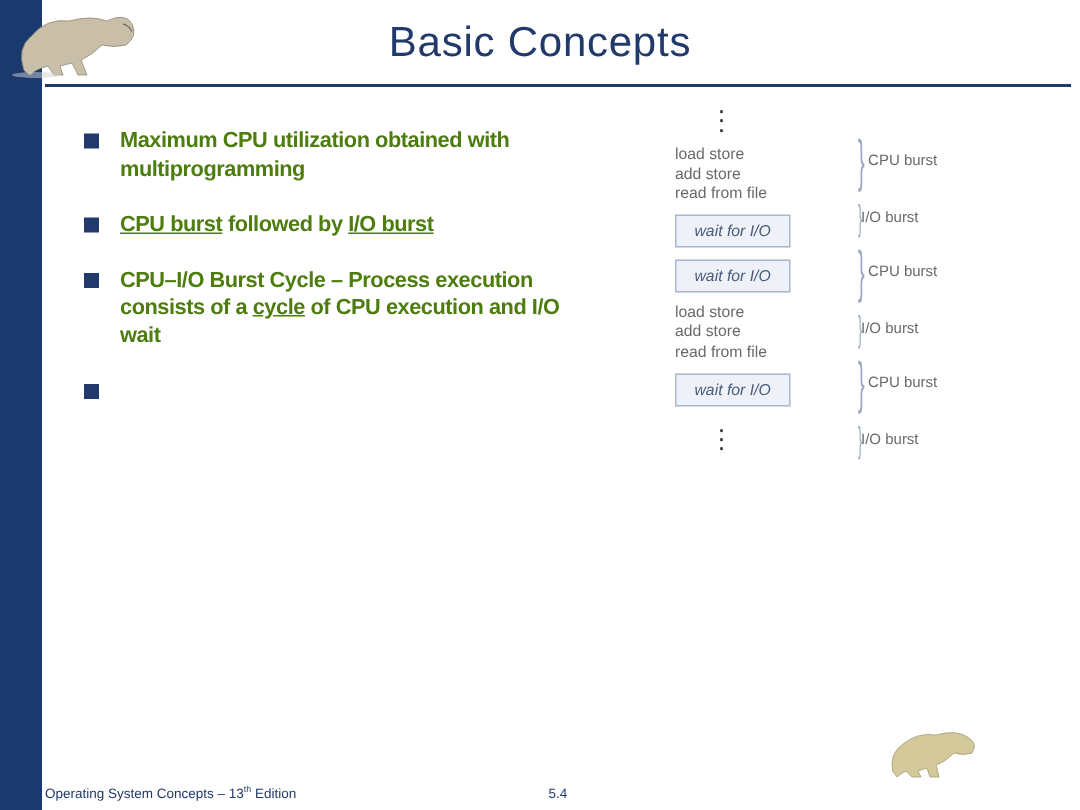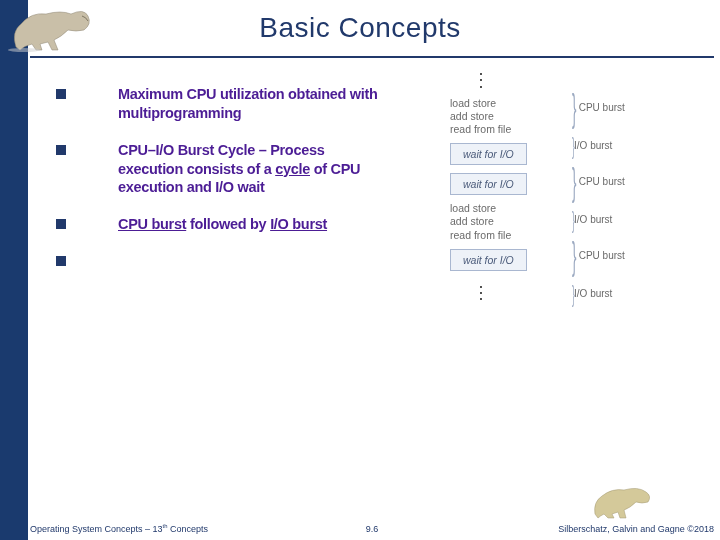--- a/index.html
+++ b/index.html
@@ -6,21 +6,21 @@
   html, body { width: 720px; height: 540px; font-family: Arial, sans-serif; background: #fff; overflow: hidden; }
   .slide { position: relative; width: 720px; height: 540px; }
   .sidebar { position: absolute; left: 0; top: 0; width: 28px; height: 540px; background: #1a3a6e; }
   .dino-top { position: absolute; left: 6px; top: 2px; width: 95px; height: 50px; }
   .dino-top svg { width: 95px; height: 50px; }
   .title { position: absolute; top: 12px; left: 0; width: 720px; text-align: center; font-size: 28px; font-weight: normal; color: #21396b; letter-spacing: 0.5px; }
   .title-line { position: absolute; top: 56px; left: 30px; width: 684px; height: 2px; background: #21396b; }
   .content { position: absolute; left: 56px; top: 85px; width: 330px; }
   .bullet-row { display: flex; align-items: flex-start; margin-bottom: 18px; }
   .bullet-sq { width: 10px; height: 10px; background: #21396b; margin-top: 4px; margin-right: 14px; flex-shrink: 0; }
-  .bullet-text { font-size: 14.5px; line-height: 1.3; color: #4c1d95; font-weight: bold; letter-spacing: -0.3px; margin-left: 38px; }
+  .bullet-text { font-size: 14.5px; line-height: 1.3; color: #4d7c0f; font-weight: bold; letter-spacing: -0.3px; }
   .diagram { position: absolute; left: 420px; top: 70px; width: 280px; font-size: 10px; color: #5a5a5a; }
   .vdots { font-size: 18px; line-height: 0.35; text-align: left; margin: 0 0 8px 58px; color: #333; }
   .op-block { color: #6a6a6a; font-size: 10.5px; line-height: 1.25; margin: 3px 0 3px 30px; }
   .wait-box { display: inline-block; border: 1px solid #a9b7d0; background: #eef2f8; padding: 4px 12px; font-style: italic; font-size: 10.5px; color: #4b5b7a; margin: 4px 0 4px 30px; }
   .brace-col { position: absolute; left: 152px; top: 0; width: 120px; }
   .brace-row { position: absolute; display: flex; align-items: center; }
   .brace { color: #9aa8c0; font-size: 38px; line-height: 0; transform: scaleX(0.35); transform-origin: left; }
   .brace-label { font-size: 10px; color: #6a6a6a; margin-left: -6px; white-space: nowrap; }
   .footer { position: absolute; bottom: 6px; left: 30px; width: 684px; display: flex; justify-content: space-between; align-items: flex-end; font-size: 9px; color: #21396b; }
   .footer .mid { position: absolute; left: 50%; transform: translateX(-50%); }
@@ -44,25 +44,25 @@
   <div class="title">Basic Concepts</div>
   <div class="title-line"></div>
 
   <div class="content">
     <div class="bullet-row">
       <div class="bullet-sq"></div>
       <div class="bullet-text">Maximum CPU utilization obtained with multiprogramming</div>
     </div>
     <div class="bullet-row">
       <div class="bullet-sq"></div>
-      <div class="bullet-text">CPU–I/O Burst Cycle – Process execution consists of a <u>cycle</u> of CPU execution and I/O wait</div>
+      <div class="bullet-text"><u>CPU burst</u> followed by <u>I/O burst</u></div>
     </div>
     <div class="bullet-row">
       <div class="bullet-sq"></div>
-      <div class="bullet-text"><u>CPU burst</u> followed by <u>I/O burst</u></div>
+      <div class="bullet-text">CPU–I/O Burst Cycle – Process execution consists of a <u>cycle</u> of CPU execution and I/O wait</div>
     </div>
     <div class="bullet-row">
       <div class="bullet-sq"></div>
     </div>
   </div>
 
   <div class="diagram">
     <div class="vdots">·<br>·<br>·</div>
 
     <div class="op-block">load store<br>add store<br>read from file</div>
@@ -103,17 +103,16 @@
     </div>
   </div>
 
   <div class="dino-bot">
     <svg viewBox="0 0 70 42">
       <path d="M5 36 Q 3 24 12 18 Q 22 10 34 12 Q 48 8 56 14 Q 62 18 58 24 Q 52 26 46 24 Q 40 30 34 32 L 36 40 L 30 40 L 28 34 L 22 36 L 24 40 L 18 40 L 14 36 Q 10 38 8 40 Z" fill="#d4c99a" stroke="#a09670" stroke-width="0.5"></path>
     </svg>
   </div>
 
   <div class="footer">
-    <span><span>Operating System Concepts – 13</span><sup>th</sup><span> Concepts</span></span>
-    <span class="mid">9.6</span>
-    <span>Silberschatz, Galvin and Gagne ©2018</span>
+    <span><span>Operating System Concepts – 13</span><sup>th</sup><span> Edition</span></span>
+    <span class="mid">5.4</span>
   </div>
 </div>
 
 </body></html>

